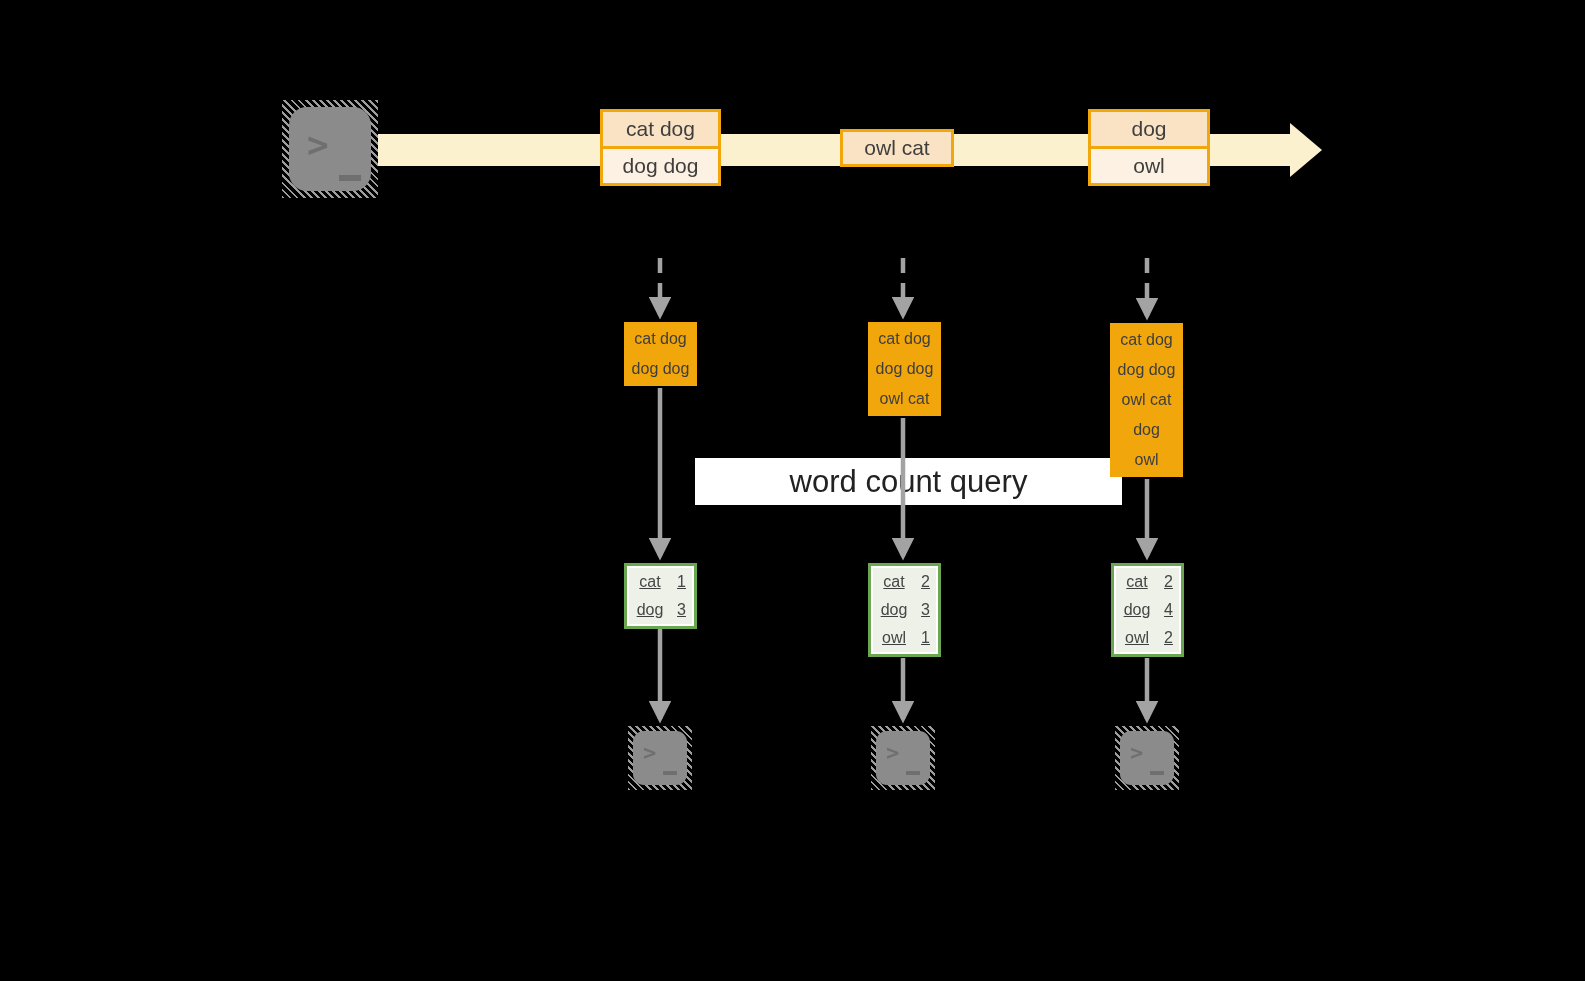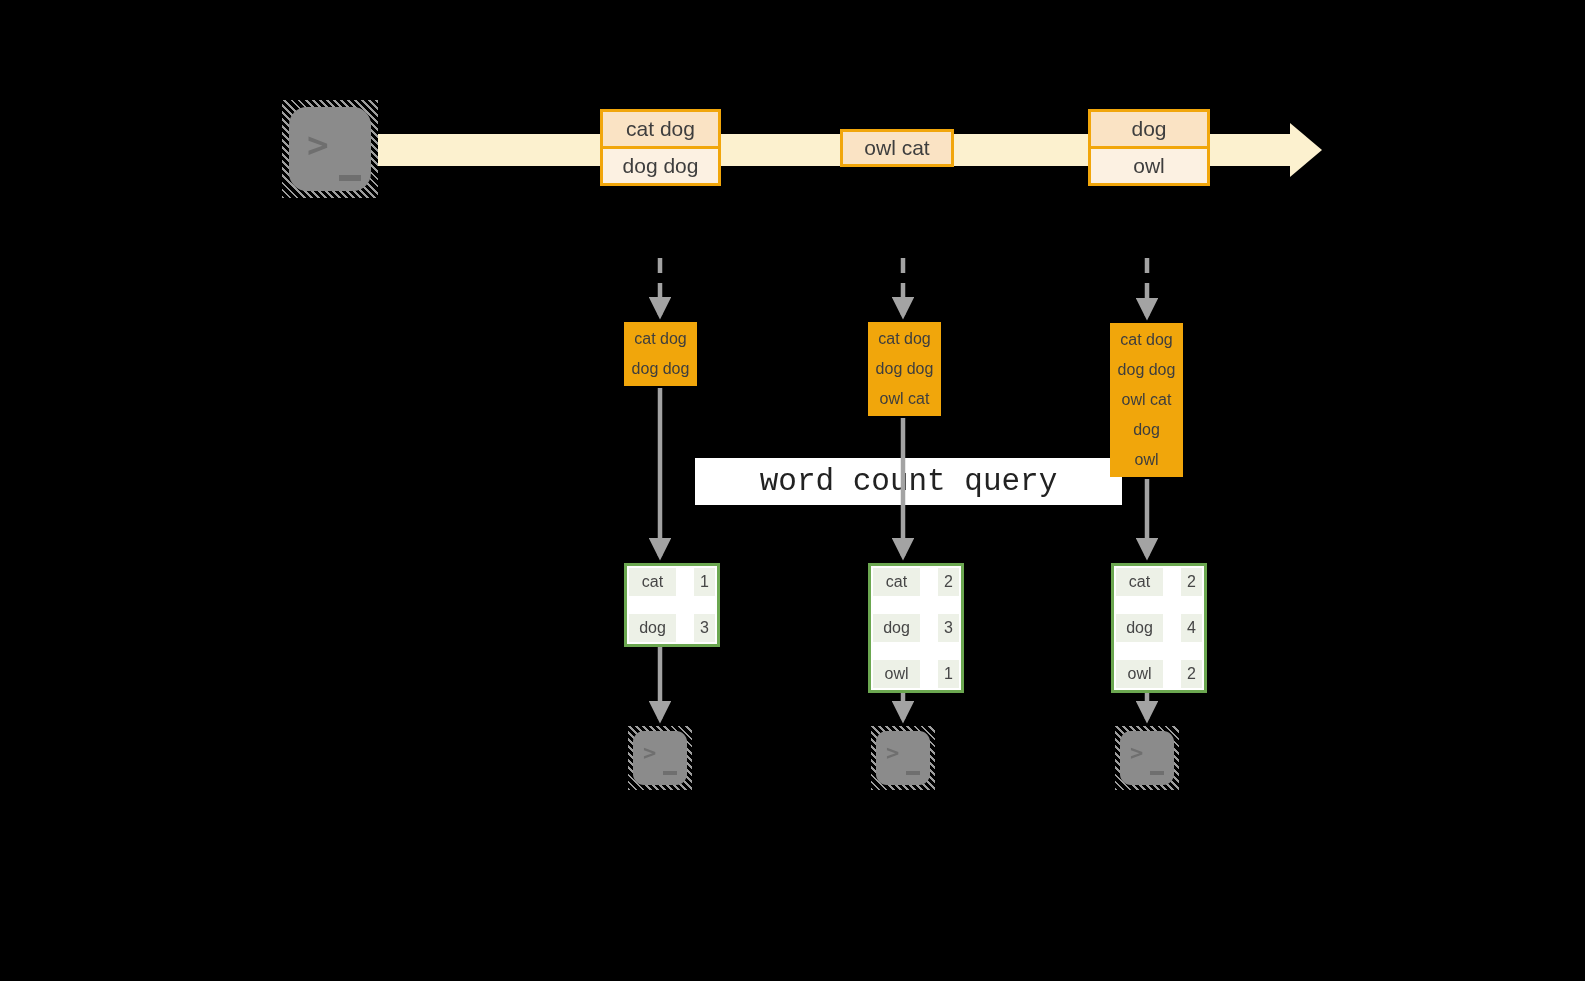--- a/index.html
+++ b/index.html
@@ -37,30 +37,30 @@
   .obox.b2 .ocell{height:32px;}
   .obox.b3{left:1088px;top:109px;width:122px;}
   
   .stack{position:absolute;border:3px solid var(--orange);box-sizing:border-box;width:73px;z-index:10;background:var(--orange);}
   .stack .scell{height:28px;display:flex;align-items:center;justify-content:center;font-size:16px;color:var(--ink);}
   .stack .scell + .scell{margin-top:2px;}
   .stack.s1{left:624px;top:322px;}
   .stack.s2{left:868px;top:322px;}
   .stack.s3{left:1110px;top:323px;}
   
-  .wtable{position:absolute;width:96px;border:3px solid var(--green);background:#ffffff;box-sizing:border-box;
-    padding:2px;display:grid;grid-template-columns:1fr 21px;gap:18px;z-index:10;}
+  .wtable{position:absolute;width:73px;border:3px solid var(--green);background:#ffffff;box-sizing:border-box;
+    padding:2px;display:grid;grid-template-columns:1fr 21px;gap:0;z-index:10;text-decoration:underline;}
   .wtable .wcell{background:var(--green-fill);height:28px;display:flex;align-items:center;justify-content:center;
     font-size:16px;color:#464646;}
   .wtable.t1{left:624px;top:563px;}
   .wtable.t2{left:868px;top:563px;}
   .wtable.t3{left:1111px;top:563px;}
   
   .banner{position:absolute;left:695px;top:458px;width:427px;height:47px;background:var(--banner);z-index:5;
-    display:flex;align-items:center;justify-content:center;font-size:31px;color:#222222;font-family:Liberation Mono, monospace;}
+    display:flex;align-items:center;justify-content:center;font-size:31px;color:#222222;}
   
   .term{position:absolute;z-index:10;
     background:repeating-linear-gradient(45deg,#9e9e9e 0 2px,transparent 2px 5px);}
   .term .inner{position:absolute;background:var(--term);}
   .term .chev{position:absolute;font-family:"DejaVu Sans Mono",monospace;font-weight:bold;color:var(--term-glyph);}
   .term .uscore{position:absolute;background:var(--term-glyph);}
   .term.big{left:282px;top:100px;width:96px;height:98px;}
   .term.big .inner{inset:7px;border-radius:18px;}
   .term.big .chev{left:18px;top:20px;font-size:36px;line-height:36px;}
   .term.big .uscore{left:50px;top:68px;width:22px;height:6px;}

